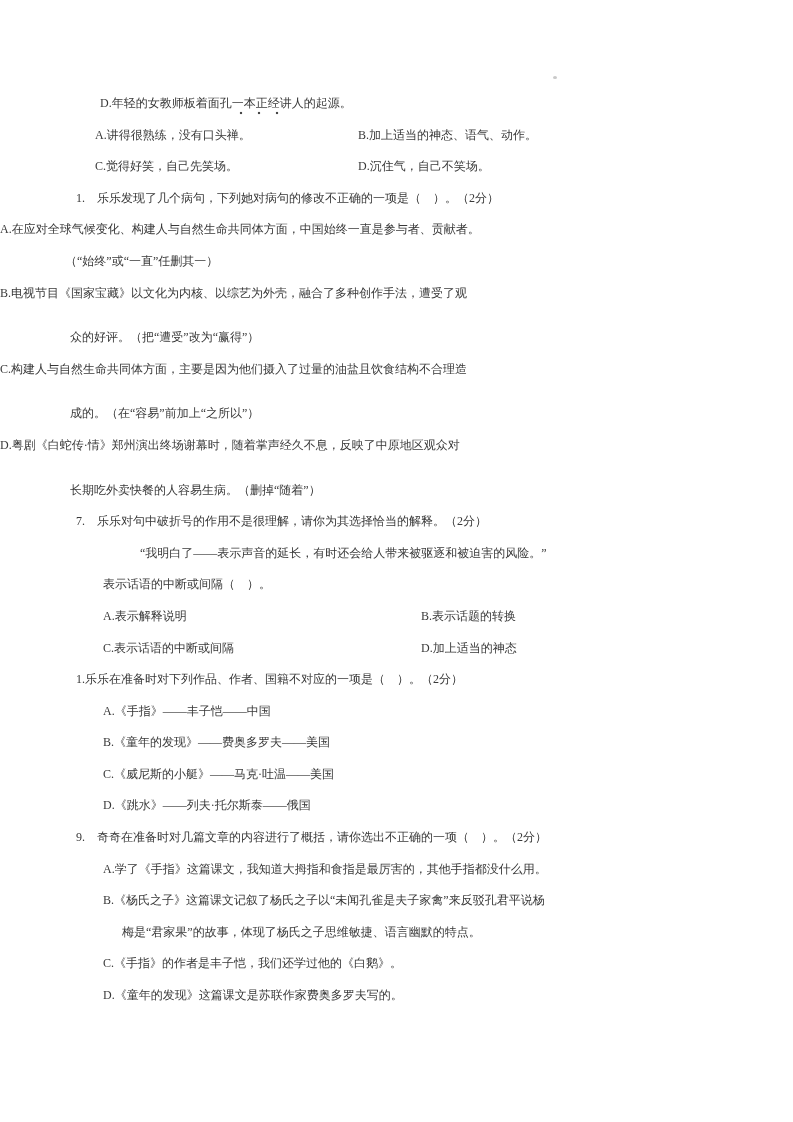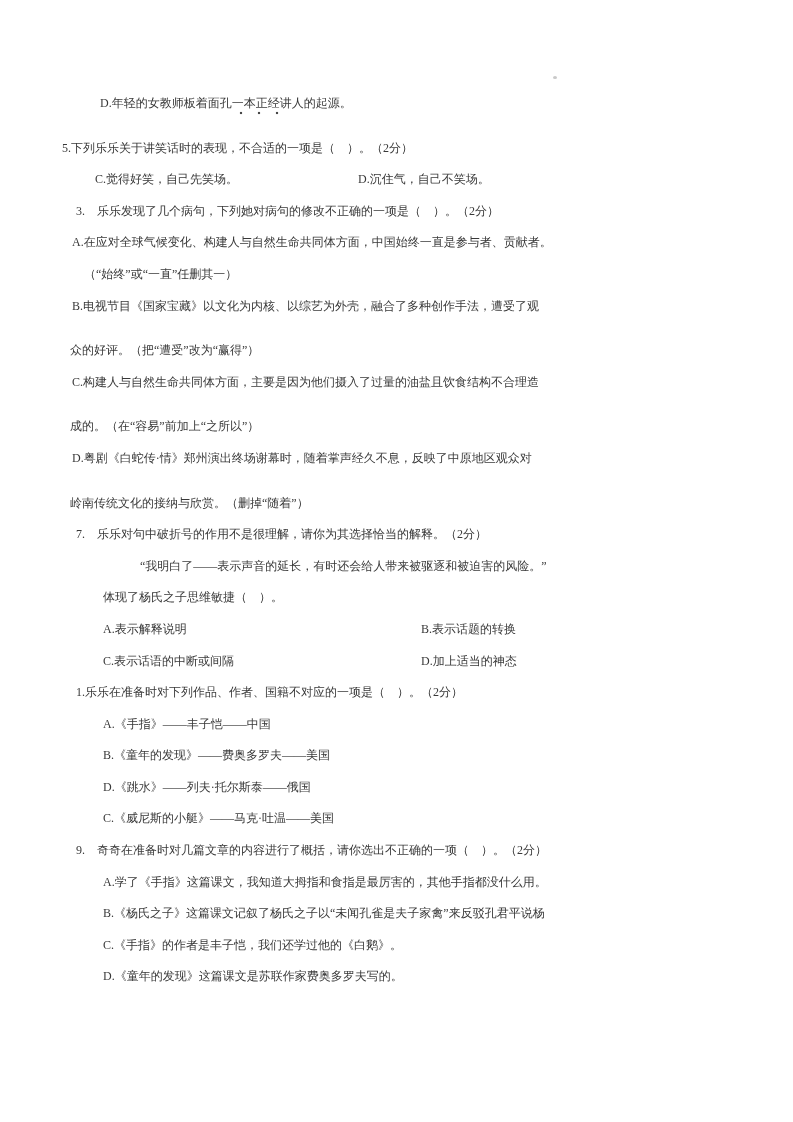--- a/index.html
+++ b/index.html
@@ -16,23 +16,23 @@
   }
   .content { padding-top: 88px; }
   .line {
     height: 31.6px;
     line-height: 31.6px;
     white-space: pre;
   }
   .mt-q5 { margin-top: 13px; }
   .pl-62  { padding-left: 62px; }
   .pl-70  { padding-left: 70px; margin-top: 13px; }
-  .pl-72  { padding-left: 72px; }
+  .pl-72  { }
   .pl-76  { padding-left: 76px; }
-  .pl-84  { padding-left: 84px; }
+  .pl-84  { padding-left: 48px; margin-left: 17px; }
   .pl-95  { padding-left: 95px; }
   .pl-100 { padding-left: 100px; }
   .pl-103 { padding-left: 103px; }
   .pl-122 { padding-left: 122px; }
   .pl-140 { padding-left: 140px; }
   .col-a { display: inline-block; width: 263px; }
   .col-a-wide { display: inline-block; width: 318px; }
   
   .emph {
     padding-bottom: 5px;
@@ -54,45 +54,46 @@
 </head>
 <body>
 
 <div class="page">
   <div class="scan-dot"></div>
 
   <div class="content">
 
     <div class="line pl-100"><span>D.年轻的女教师板着面孔</span><span class="emph">一本正经</span><span>讲人的起源。</span></div>
 
-    <div class="line pl-62 mt-q5">5.下列乐乐关于讲笑话时的表现，不合适的一项是（　）。（2分）</div>
+    <div class="line pl-95"><span class="col-a">A.讲得很熟练，没有口头禅。</span><span>B.加上适当的神态、语气、动作。</span></div>
     <div class="line pl-95"><span class="col-a">C.觉得好笑，自己先笑场。</span><span>D.沉住气，自己不笑场。</span></div>
 
-    <div class="line pl-76">3.　乐乐发现了几个病句，下列她对病句的修改不正确的一项是（　）。（2分）</div>
+    <div class="line pl-76">1.　乐乐发现了几个病句，下列她对病句的修改不正确的一项是（　）。（2分）</div>
     <div class="line pl-72">A.在应对全球气候变化、构建人与自然生命共同体方面，中国始终一直是参与者、贡献者。</div>
     <div class="line pl-84">（“始终”或“一直”任删其一）</div>
     <div class="line pl-72">B.电视节目《国家宝藏》以文化为内核、以综艺为外壳，融合了多种创作手法，遭受了观</div>
     <div class="line pl-70">众的好评。（把“遭受”改为“赢得”）</div>
     <div class="line pl-72">C.构建人与自然生命共同体方面，主要是因为他们摄入了过量的油盐且饮食结构不合理造</div>
     <div class="line pl-70">成的。（在“容易”前加上“之所以”）</div>
     <div class="line pl-72">D.粤剧《白蛇传·情》郑州演出终场谢幕时，随着掌声经久不息，反映了中原地区观众对</div>
-    <div class="line pl-70">岭南传统文化的接纳与欣赏。（删掉“随着”）</div>
+    <div class="line pl-70">长期吃外卖快餐的人容易生病。（删掉“随着”）</div>
 
     <div class="line pl-76">7.　乐乐对句中破折号的作用不是很理解，请你为其选择恰当的解释。（2分）</div>
     <div class="line pl-140">“我明白了——表示声音的延长，有时还会给人带来被驱逐和被迫害的风险。”</div>
-    <div class="line pl-103">体现了杨氏之子思维敏捷（　）。</div>
+    <div class="line pl-103">表示话语的中断或间隔（　）。</div>
     <div class="line pl-103"><span class="col-a-wide">A.表示解释说明</span><span>B.表示话题的转换</span></div>
     <div class="line pl-103"><span class="col-a-wide">C.表示话语的中断或间隔</span><span>D.加上适当的神态</span></div>
 
     <div class="line pl-76">1.乐乐在准备时对下列作品、作者、国籍不对应的一项是（　）。（2分）</div>
     <div class="line pl-103">A.《手指》——丰子恺——中国</div>
     <div class="line pl-103">B.《童年的发现》——费奥多罗夫——美国</div>
+    <div class="line pl-103">C.《威尼斯的小艇》——马克·吐温——美国</div>
     <div class="line pl-103">D.《跳水》——列夫·托尔斯泰——俄国</div>
-    <div class="line pl-103">C.《威尼斯的小艇》——马克·吐温——美国</div>
 
     <div class="line pl-76">9.　奇奇在准备时对几篇文章的内容进行了概括，请你选出不正确的一项（　）。（2分）</div>
     <div class="line pl-103">A.学了《手指》这篇课文，我知道大拇指和食指是最厉害的，其他手指都没什么用。</div>
     <div class="line pl-103">B.《杨氏之子》这篇课文记叙了杨氏之子以“未闻孔雀是夫子家禽”来反驳孔君平说杨</div>
+    <div class="line pl-122">梅是“君家果”的故事，体现了杨氏之子思维敏捷、语言幽默的特点。</div>
     <div class="line pl-103">C.《手指》的作者是丰子恺，我们还学过他的《白鹅》。</div>
     <div class="line pl-103">D.《童年的发现》这篇课文是苏联作家费奥多罗夫写的。</div>
 
   </div>
 </div>
 
 </body></html>

